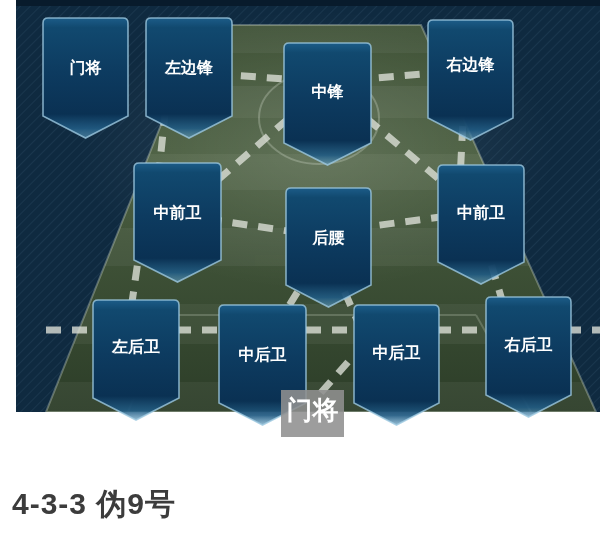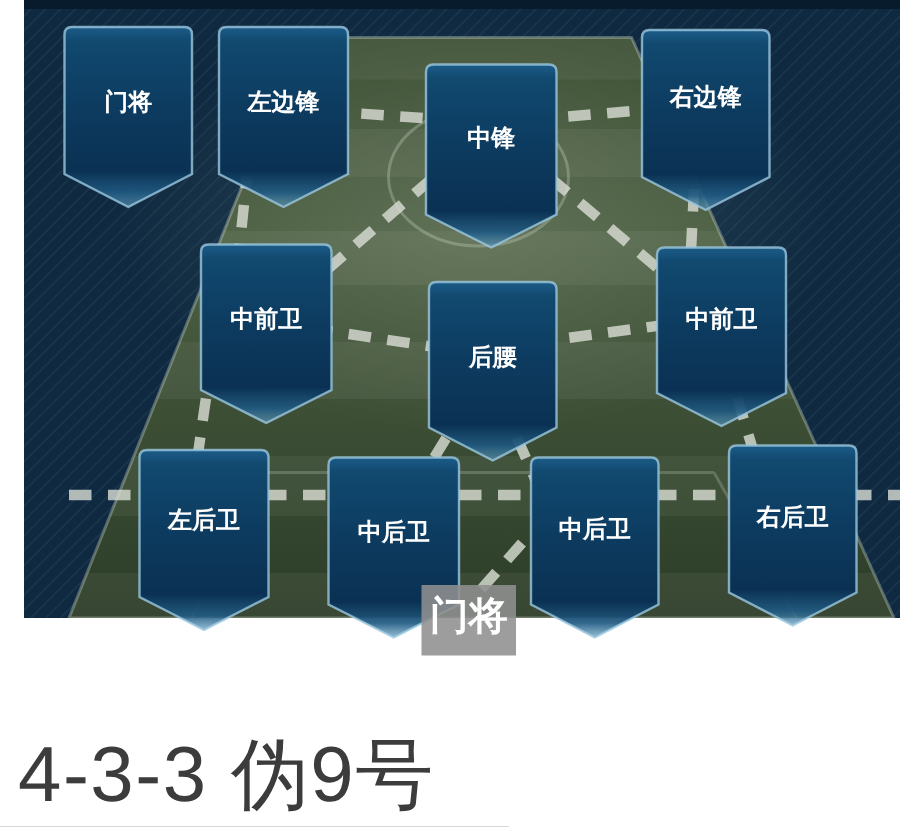--- a/index.html
+++ b/index.html
@@ -24,22 +24,22 @@
     font-weight:bold;
     font-size:26px;
     fill:#ffffff;
     text-anchor:middle;
   }
   .caption{
     position:absolute;
     left:12px;
     top:486px;
     width:576px;
-    font-size:52px;
-    font-weight:normal;
+    font-size:30px;
+    font-weight:bold;
     color:#3c3c3c;
     letter-spacing:1px;
     line-height:1.2;
     white-space:nowrap;
   }
 </style>
 </head>
 <body>
 
 <div class="page">

